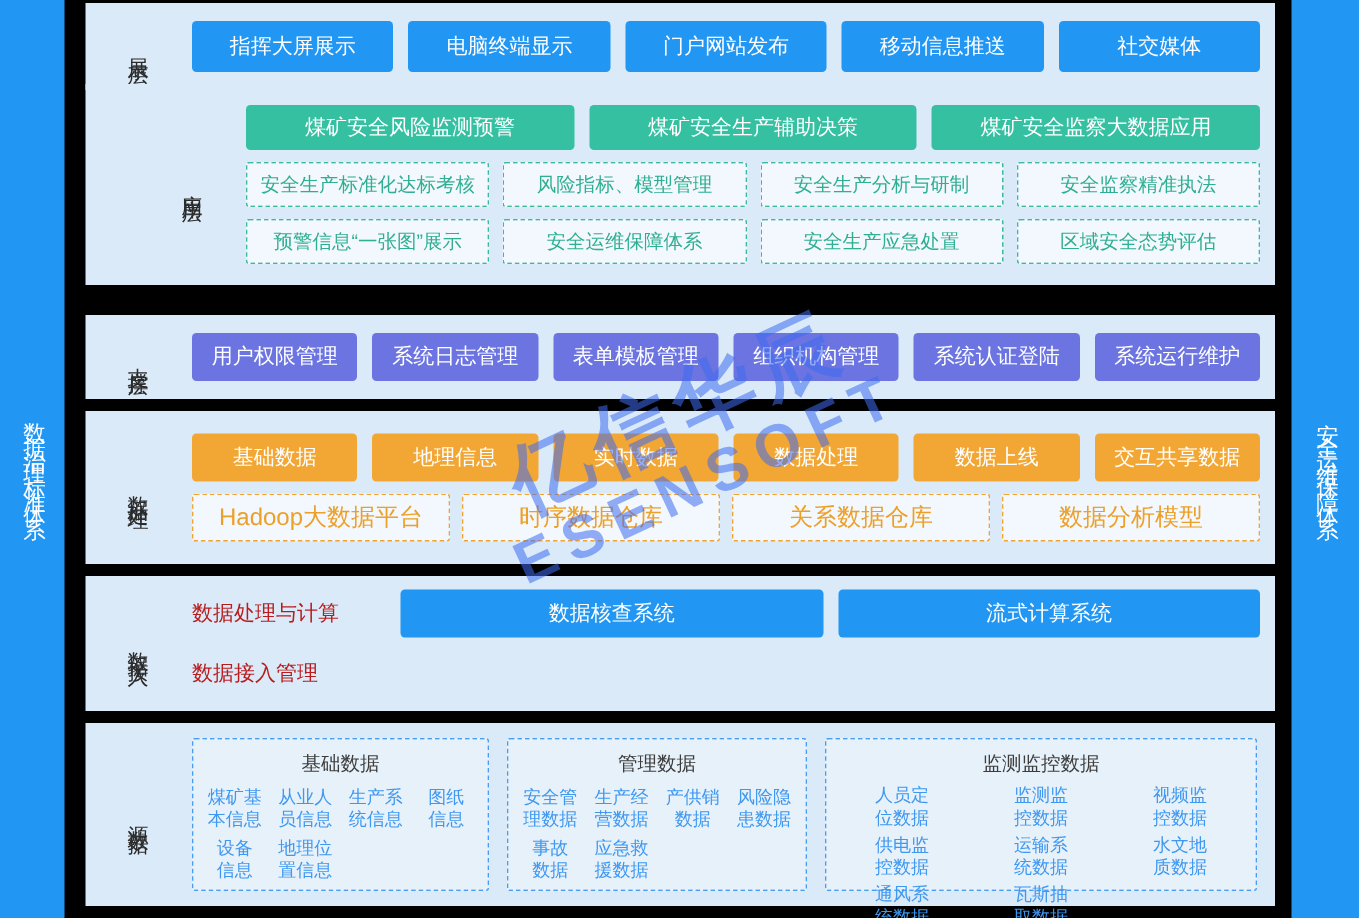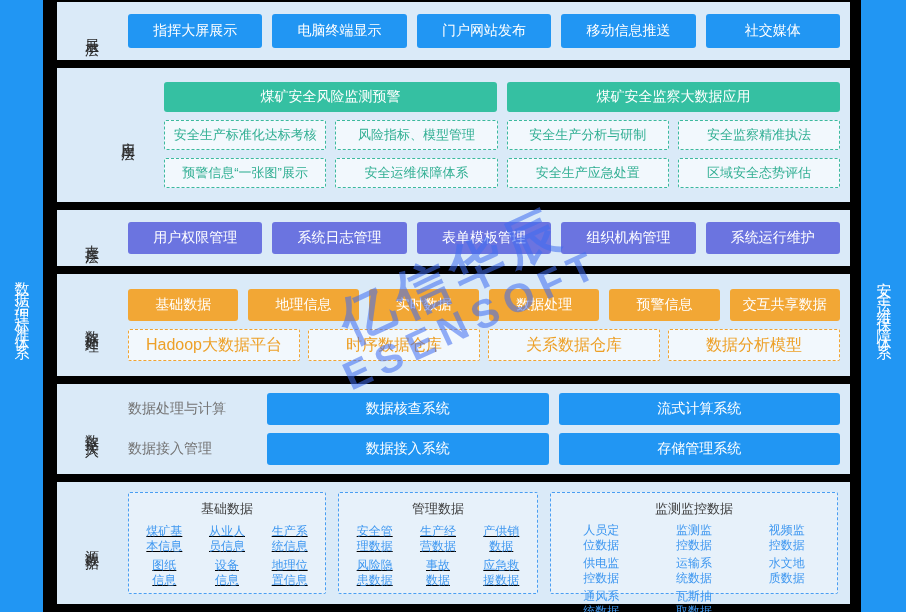--- a/index.html
+++ b/index.html
@@ -9,21 +9,21 @@
 
   
   .side { position:absolute; top:0; bottom:0; background:#2196f3; display:flex; align-items:center; justify-content:center; z-index:2; }
   .side.left  { left:0;  width:43px; }
   .side.right { right:0; width:45px; }
   .vtext { writing-mode:vertical-rl; text-orientation:upright; color:#fff; font-size:15px; letter-spacing:9px; font-weight:500; }
 
   
   .panel { position:absolute; left:57px; width:793px; background:#daeaf8; display:flex; align-items:stretch; }
   .p1 { top:2px;   height:58px; }
-  .p2 { top:68px;  height:134px;padding-left:36px; }
+  .p2 { top:56px;  height:134px;padding-left:36px; }
   .p3 { top:210px; height:56px; }
   .p4 { top:274px; height:102px; }
   .p5 { top:384px; height:90px; }
   .p6 { top:482px; height:122px; }
 
   .label-col { flex:0 0 71px; display:flex; align-items:center; justify-content:center; }
   .vlabel { writing-mode:vertical-rl; text-orientation:upright; color:#2b2b2b; font-size:14px; letter-spacing:3px; font-weight:500; }
   .content { flex:1 1 auto; padding-right:10px; display:flex; flex-direction:column; justify-content:center; }
 
   .btn { border:none; color:#fff; font-size:14px; font-family:inherit; border-radius:3px; cursor:pointer;
@@ -43,31 +43,31 @@
   .p2 .row-sub > .btn { height:30px; }
   .p2 .content { gap:8px; }
   .p3 .row > .btn { height:32px; }
   .p4 .content { gap:8px; }
   .p4 .row-solid > .btn { height:32px; }
   .p4 .row-dash { gap:8px; }
   .p4 .row-dash > .btn { height:32px; }
 
   .p5 .content { gap:8px; }
   .access-row { display:flex; align-items:center; height:32px; }
-  .access-label { flex:0 0 139px; color:#737373; font-size:14px; }
+  .access-label { flex:0 0 139px; color:#b91c1c; font-size:14px; }
   .access-btns { flex:1 1 auto; display:flex; gap:10px; }
   .access-btns > .btn { flex:1 1 0; height:32px; }
 
   .p6 .content { flex-direction:row; align-items:center; gap:12px; padding-right:12px; }
   .src-group { border:1px dashed #4a9ef2; background:rgba(255,255,255,.35); border-radius:2px; height:102px;
                display:flex; flex-direction:column; padding:7px 4px 5px; }
   .src-g1 { flex:0 0 198px; } .src-g2 { flex:0 0 200px; } .src-g3 { flex:1 1 auto; }
   .src-title { text-align:center; color:#3c3c3c; font-size:13px; margin-bottom:5px; }
   .src-grid { flex:1; display:grid; grid-template-rows:1fr 1fr; align-items:center; row-gap:3px; }
-  .cols3 { grid-template-columns:repeat(3,1fr);text-decoration:underline; }
+  .cols3 { grid-template-columns:repeat(4,1fr); }
   .cols4 { grid-template-columns:repeat(3,1fr); }
   .src-item { color:#3e97f0; font-size:12px; line-height:1.25; text-align:center; white-space:pre-line; }
 
   
   .watermark { position:absolute; left:300px; top:245px; width:320px; z-index:5; pointer-events:none;
                transform:rotate(-25deg); text-align:center; color:rgba(62,108,240,.55); }
   .watermark .wm1 { font-size:54px; font-weight:bold; letter-spacing:6px; line-height:1.05; }
   .watermark .wm2 { font-size:40px; font-weight:bold; letter-spacing:8px; line-height:1.0; }
 </style>
 </head>
@@ -97,20 +97,21 @@
     </div>
   </div>
 
   <div class="panel p2">
     <div class="label-col">
         <span class="vlabel">应用层</span>
       </div>
     <div class="content">
       <div class="row row-main">
         <button class="btn green">煤矿安全风险监测预警</button>
+        <button class="btn green">煤矿安全生产辅助决策</button>
         <button class="btn green">煤矿安全监察大数据应用</button>
       </div>
       <div class="row row-sub">
         <button class="btn dash-green">安全生产标准化达标考核</button>
         <button class="btn dash-green">风险指标、模型管理</button>
         <button class="btn dash-green">安全生产分析与研制</button>
         <button class="btn dash-green">安全监察精准执法</button>
       </div>
       <div class="row row-sub">
         <button class="btn dash-green">预警信息“一张图”展示</button>
@@ -124,36 +125,37 @@
   <div class="panel p3">
     <div class="label-col">
         <span class="vlabel">支撑层</span>
       </div>
     <div class="content">
       <div class="row">
         <button class="btn purple">用户权限管理</button>
         <button class="btn purple">系统日志管理</button>
         <button class="btn purple">表单模板管理</button>
         <button class="btn purple">组织机构管理</button>
+        <button class="btn purple">系统认证登陆</button>
         <button class="btn purple">系统运行维护</button>
       </div>
     </div>
   </div>
 
   <div class="panel p4">
     <div class="label-col">
         <span class="vlabel">数据处理</span>
       </div>
     <div class="content">
       <div class="row row-solid">
         <button class="btn orange">基础数据</button>
         <button class="btn orange">地理信息</button>
         <button class="btn orange">实时数据</button>
         <button class="btn orange">数据处理</button>
-        <button class="btn orange">预警信息</button>
+        <button class="btn orange">数据上线</button>
         <button class="btn orange">交互共享数据</button>
       </div>
       <div class="row row-dash">
         <button class="btn dash-orange">Hadoop大数据平台</button>
         <button class="btn dash-orange">时序数据仓库</button>
         <button class="btn dash-orange">关系数据仓库</button>
         <button class="btn dash-orange">数据分析模型</button>
       </div>
     </div>
   </div>
@@ -165,24 +167,20 @@
     <div class="content">
       <div class="access-row">
         <span class="access-label">数据处理与计算</span>
         <div class="access-btns">
           <button class="btn blue">数据核查系统</button>
           <button class="btn blue">流式计算系统</button>
         </div>
       </div>
       <div class="access-row">
         <span class="access-label">数据接入管理</span>
-        <div class="access-btns">
-          <button class="btn blue">数据接入系统</button>
-          <button class="btn blue">存储管理系统</button>
-        </div>
       </div>
     </div>
   </div>
 
   <div class="panel p6">
     <div class="label-col">
         <span class="vlabel">源数据</span>
       </div>
     <div class="content">
       <div class="src-group src-g1">

